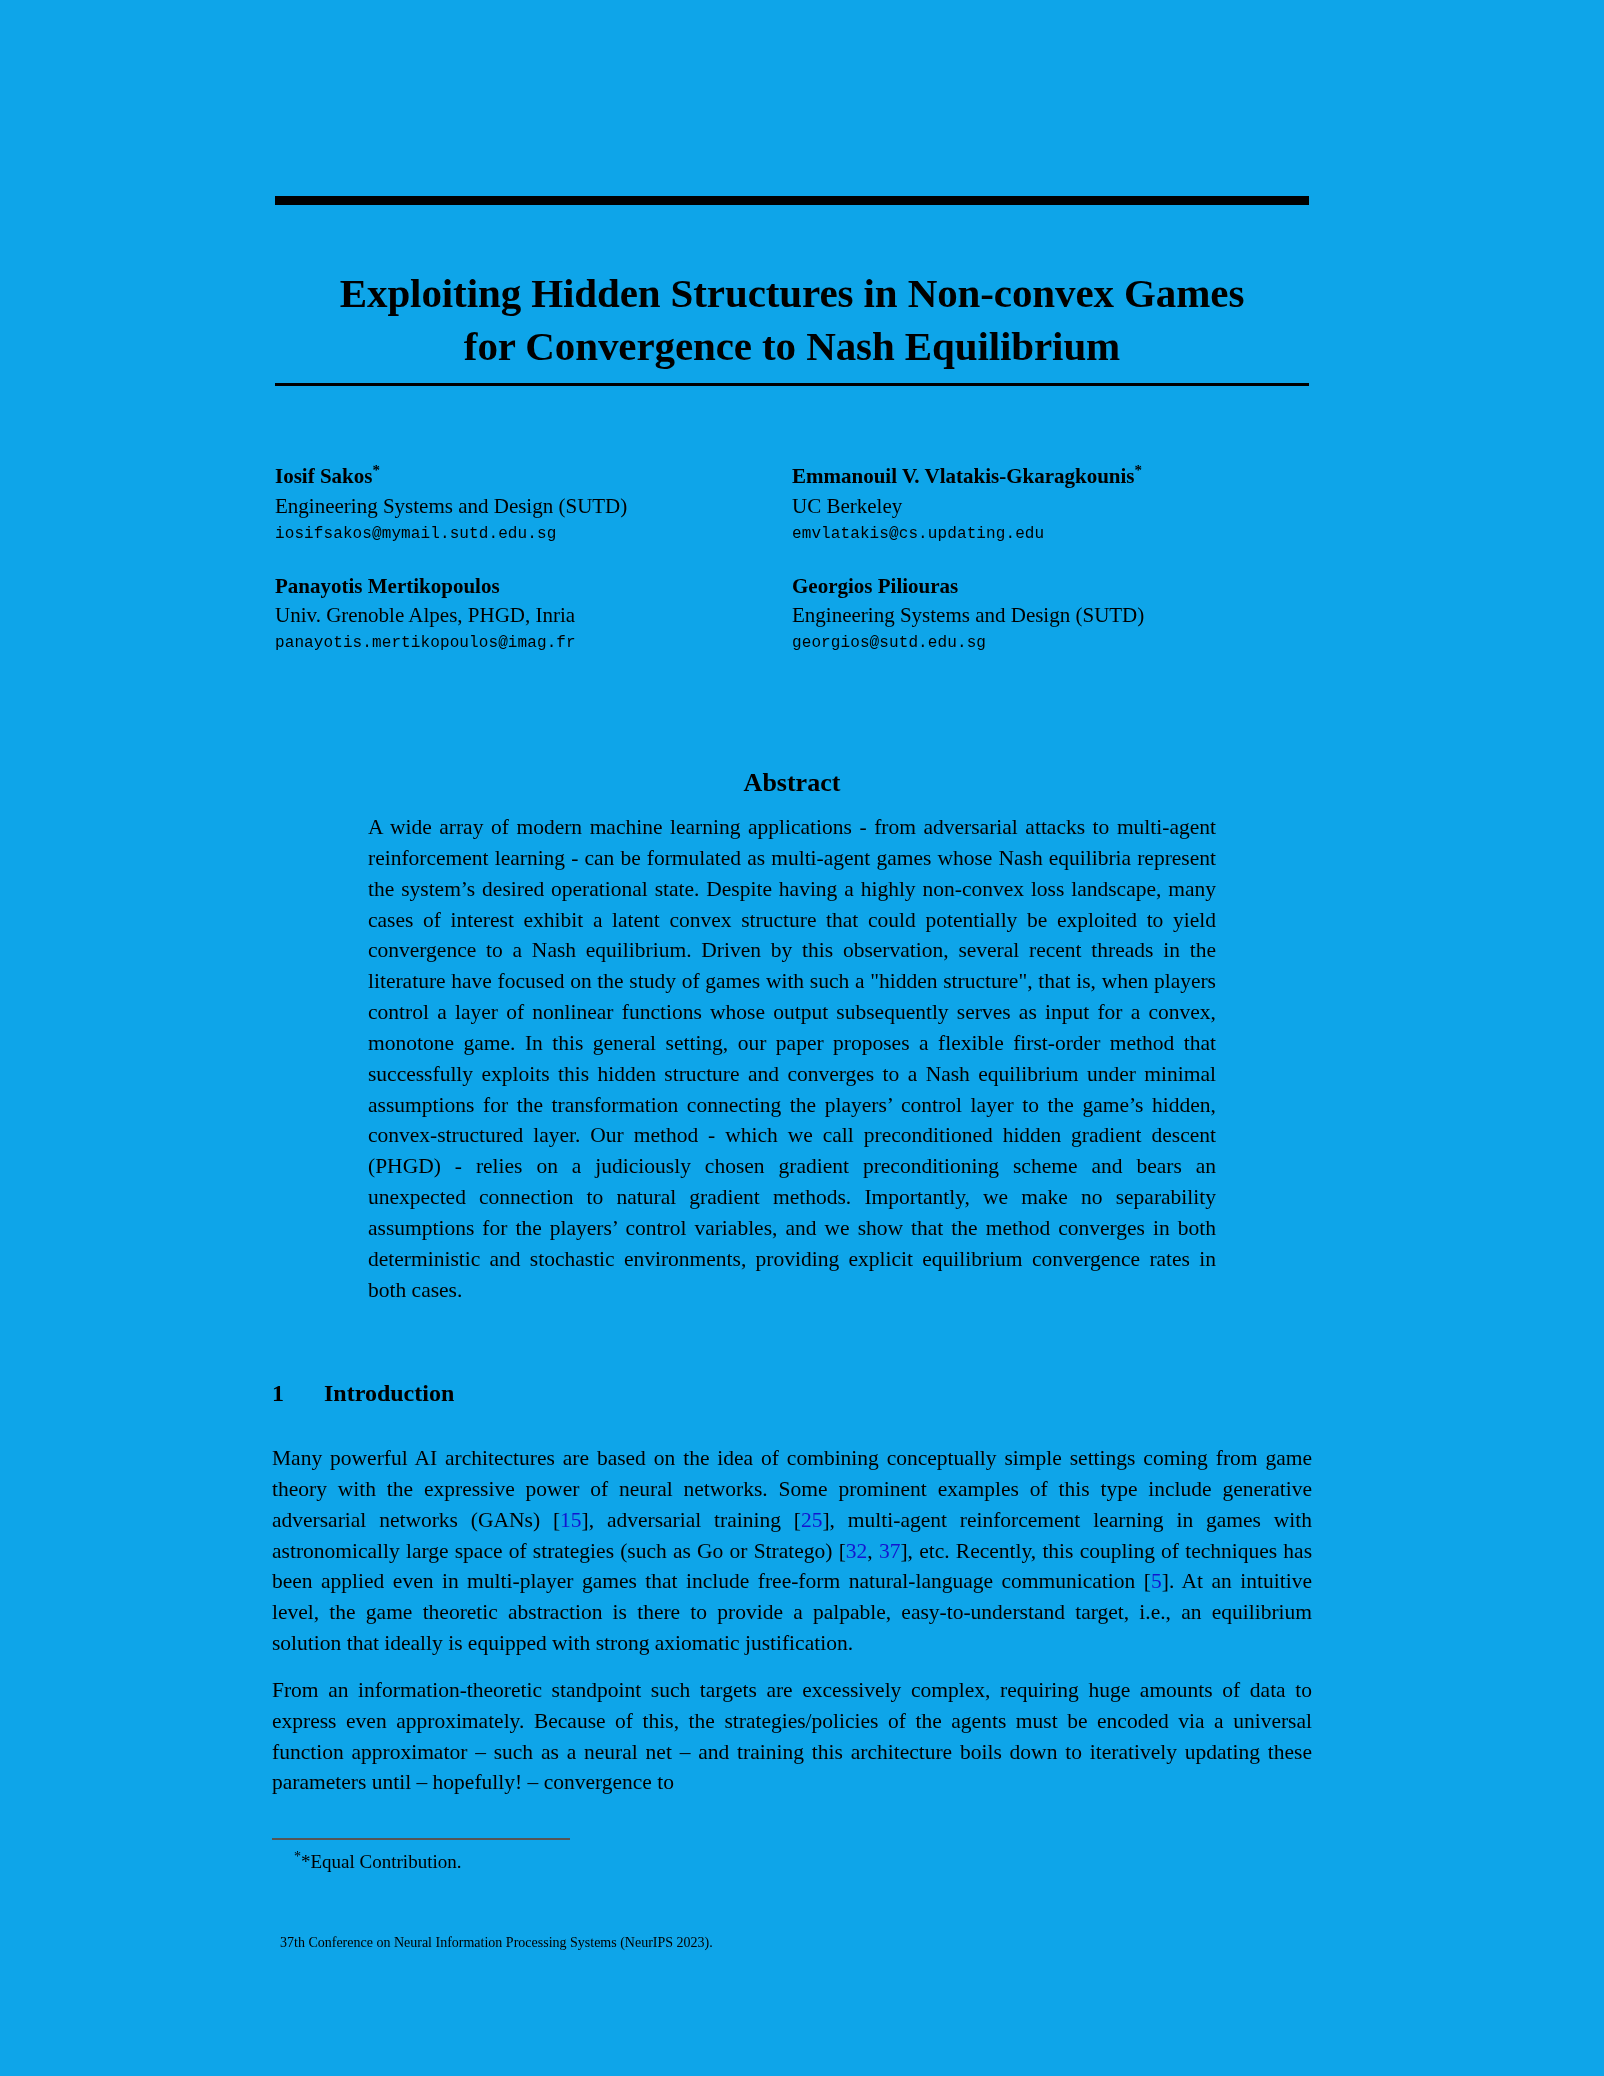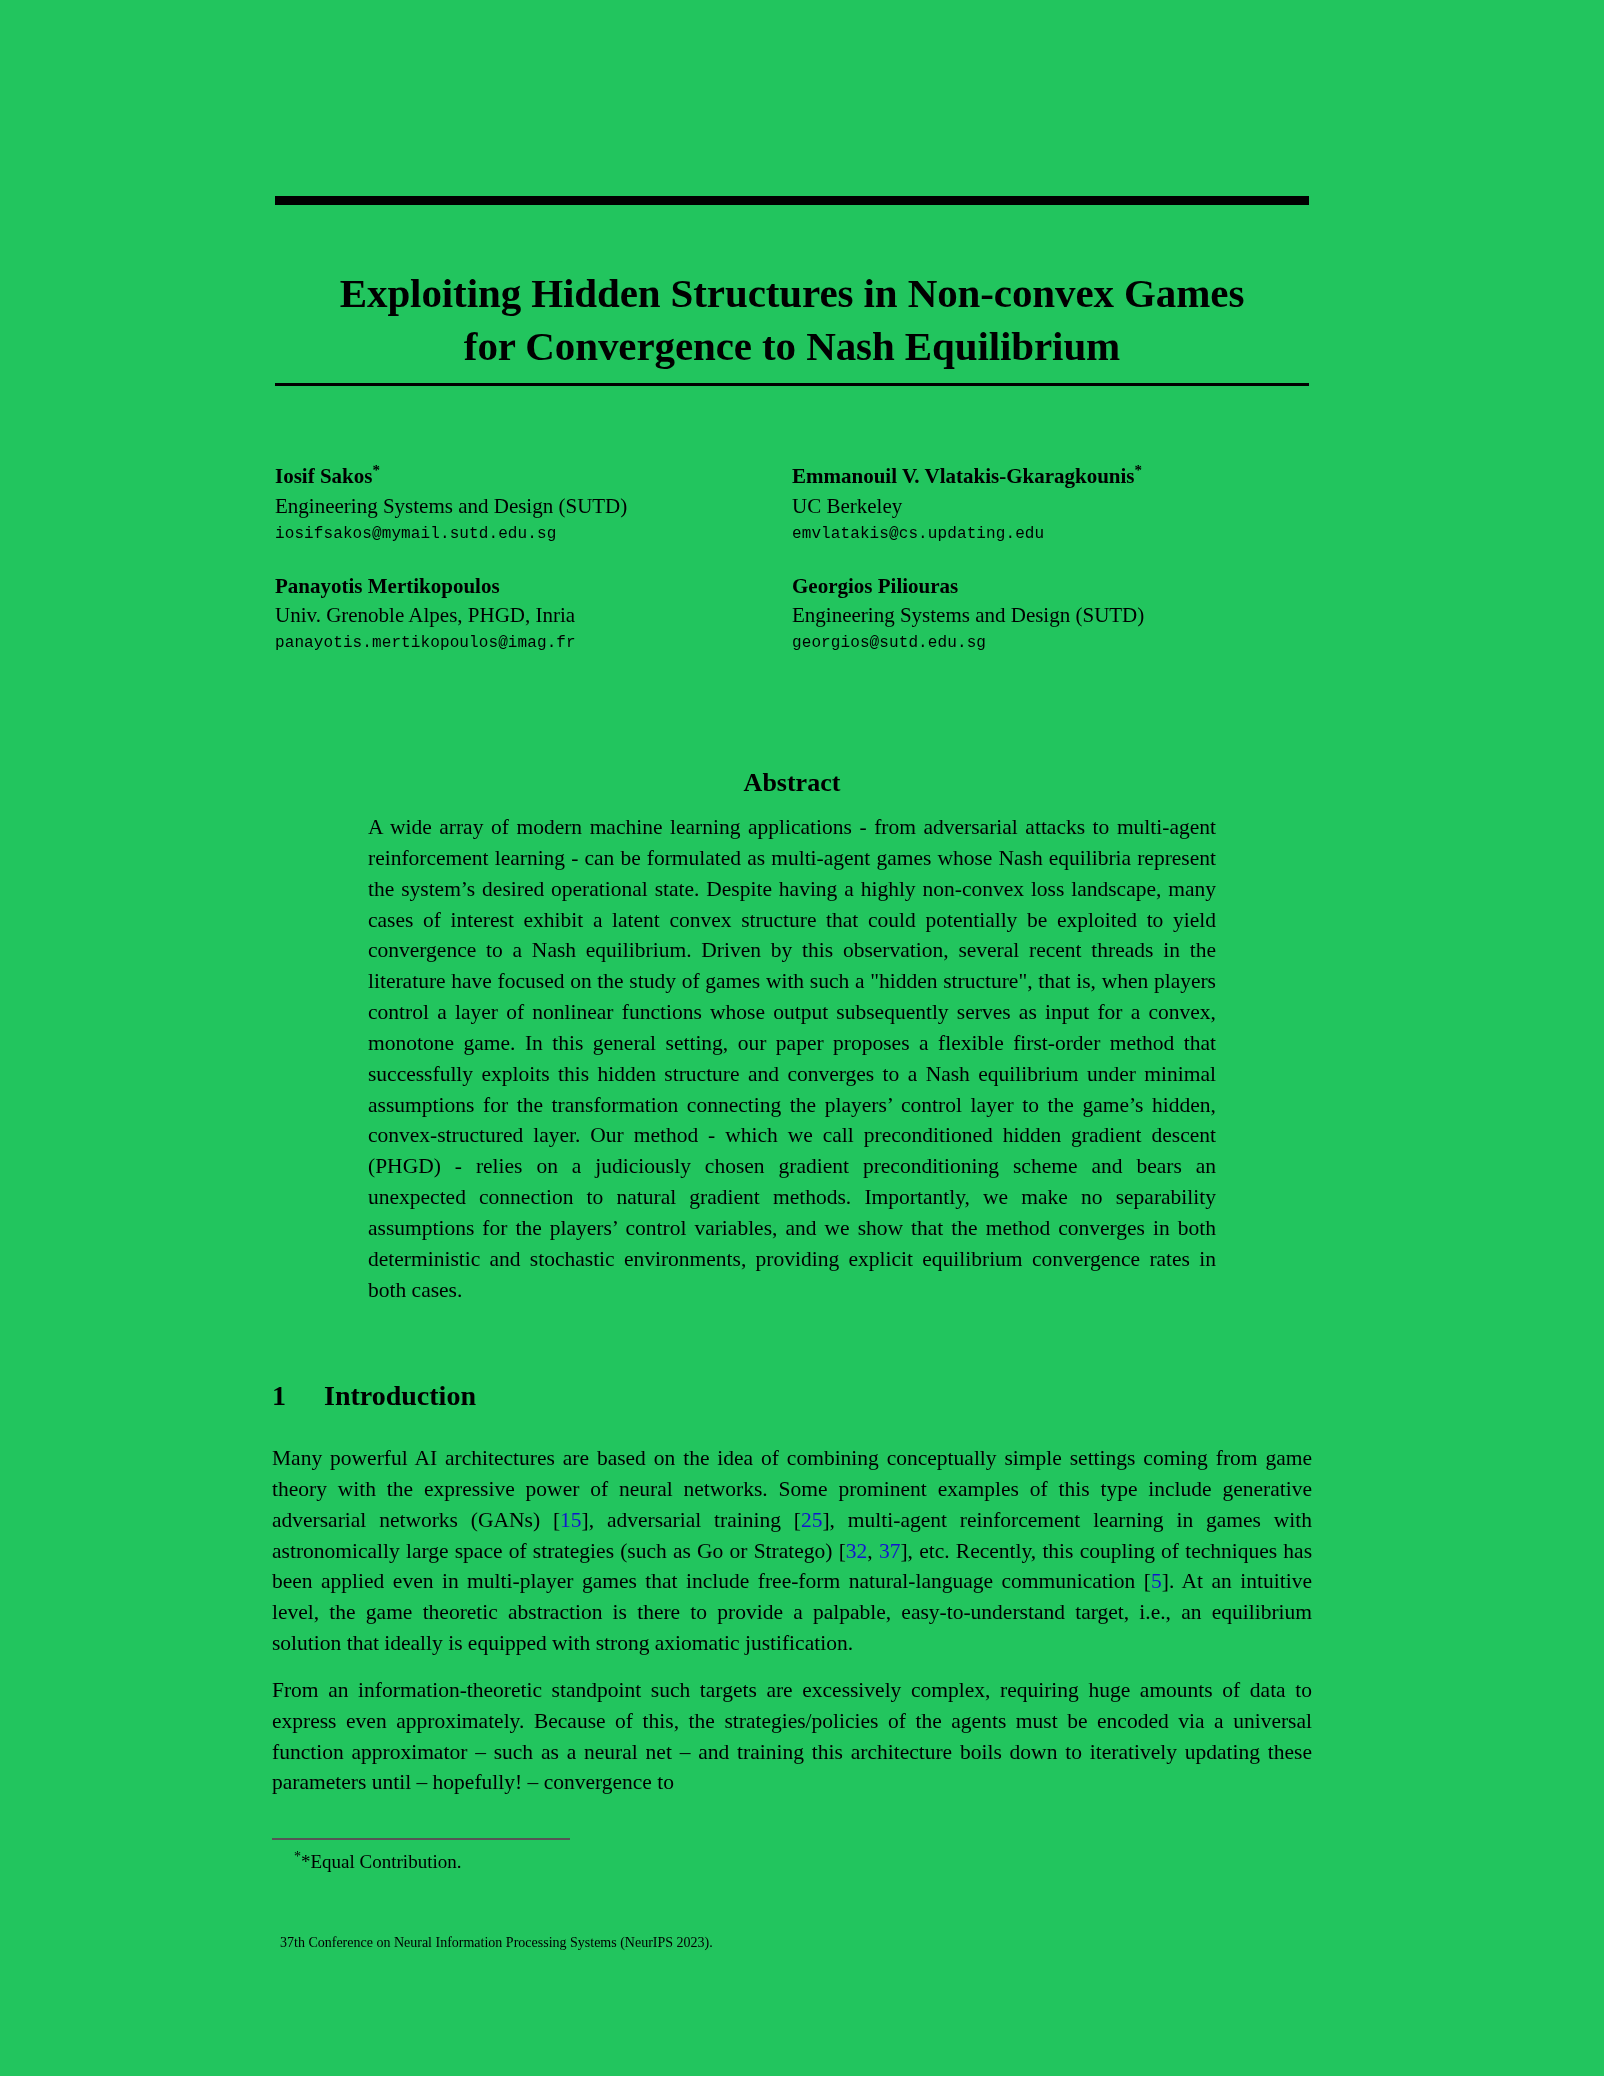--- a/index.html
+++ b/index.html
@@ -15,21 +15,21 @@
     color: #000000;
     overflow: hidden;
   }
 
   .page {
     position: absolute;
     left: 0;
     top: 0;
     width: 1604px;
     height: 2076px;
-    background: #22c55e;
+    background: #0ea5e9;
   }
 
   
   .rule-top {
     position: absolute;
     left: 275px;
     top: 196px;
     width: 1034px;
     height: 9px;
     background: #000000;
@@ -117,21 +117,21 @@
     text-align: justify;
     text-justify: inter-word;
     hyphens: none;
   }
 
   
   .section-heading {
     position: absolute;
     left: 272px;
     top: 1380px;
-    font-size: 28px;
+    font-size: 24px;
     font-weight: bold;
   }
   .section-num { display: inline-block; width: 52px; }
 
   
   .body-text {
     position: absolute;
     left: 272px;
     top: 1443px;
     width: 1040px;

